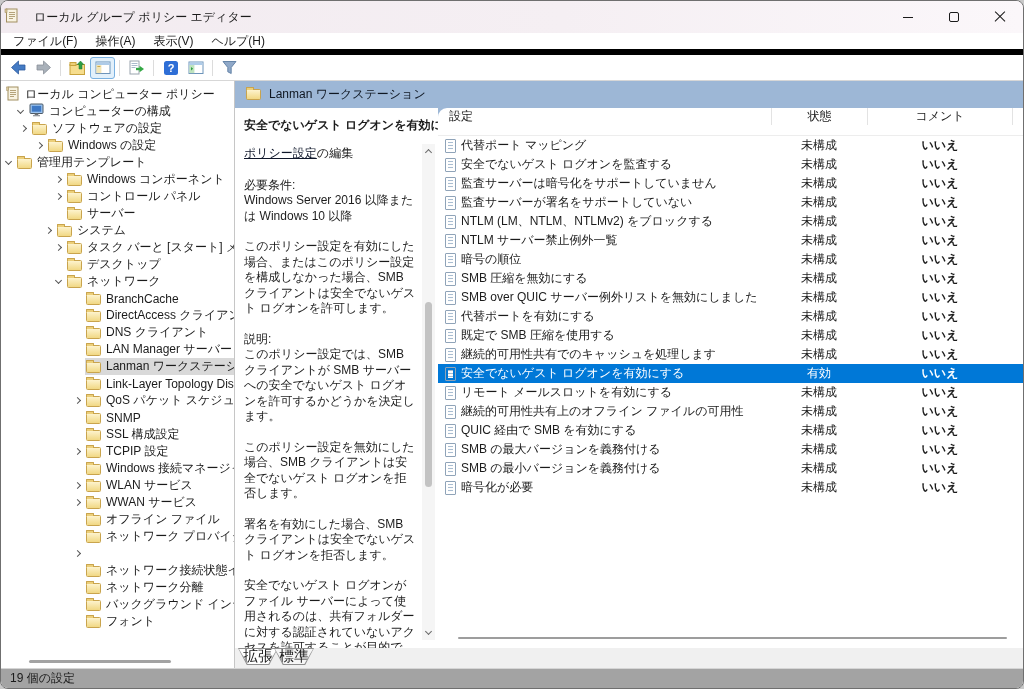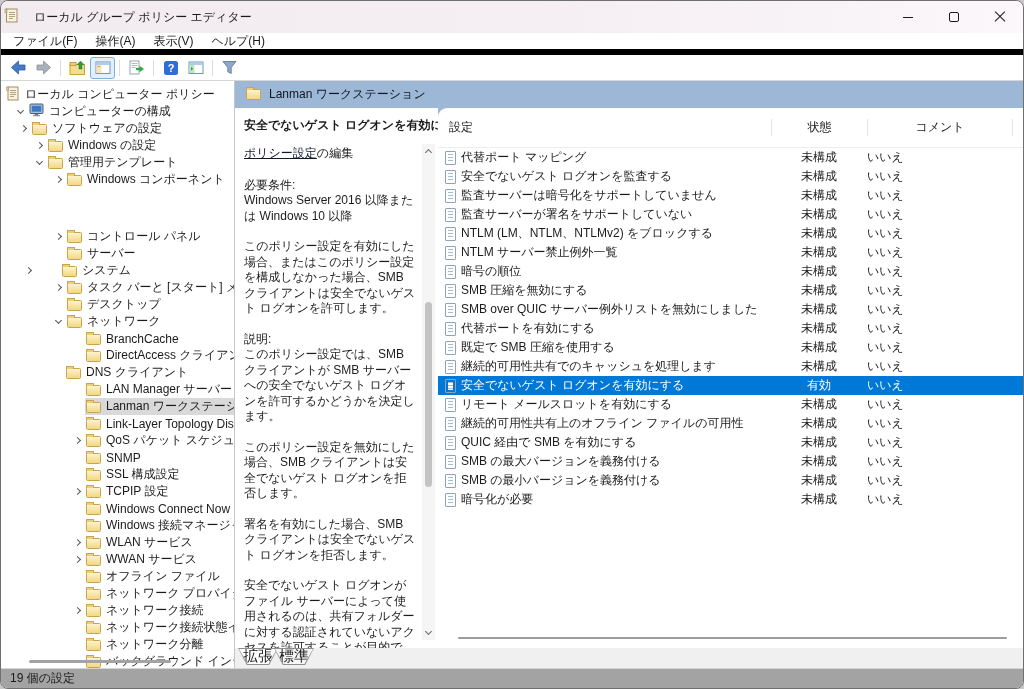--- a/index.html
+++ b/index.html
@@ -56,28 +56,28 @@
   .v-scrollbar{position:absolute;top:0;right:3px;bottom:8px;width:13px;background:#f5f5f5;}
   .sb-arrow{position:absolute;left:0;width:13px;height:14px;display:flex;align-items:center;justify-content:center;}
   .sb-arrow.up{top:0;}
   .sb-arrow.down{bottom:0;}
   .sb-chev{display:inline-block;width:5px;height:5px;border-right:1.2px solid #6b6b6b;border-bottom:1.2px solid #6b6b6b;}
   .sb-chev.up{transform:rotate(-135deg);margin-top:3px;}
   .sb-chev.down{transform:rotate(45deg);margin-bottom:3px;}
   .sb-thumb{position:absolute;left:3px;top:158px;height:185px;width:7px;background:#c3c3c3;border-radius:3.5px;}
   
   .list-panel{flex:1;background:#fff;border-top-left-radius:9px;display:flex;flex-direction:column;position:relative;min-width:0;overflow:hidden;}
-  .list-header{height:40px;flex:none;display:flex;align-items:center;color:#222;border-bottom:1px solid #ededed;}
+  .list-header{height:28px;flex:none;display:flex;align-items:flex-start;color:#222;border-bottom:1px solid #ededed;}
   .hc{display:flex;align-items:center;}
   .col-name{flex:1;padding-left:11px;min-width:0;}
   .col-state{width:96px;flex:none;justify-content:center;border-left:1px solid #e3e3e3;}
   .col-comment{width:146px;flex:none;justify-content:center;border-left:1px solid #e3e3e3;border-right:1px solid #e3e3e3;margin-right:10px;}
   .list-row{height:19px;flex:none;display:flex;align-items:center;}
   .list-row .cell-state{width:96px;flex:none;text-align:center;}
-  .list-row .cell-comment{width:146px;flex:none;text-align:left;margin-right:10px;}
+  .list-row .cell-comment{width:146px;flex:none;text-align:center;margin-right:10px;font-weight:bold;}
   .list-row .cell-name{flex:1;display:flex;align-items:center;min-width:0;padding-left:7px;white-space:nowrap;overflow:hidden;}
   .list-row.sel{background:#0078d7;color:#fff;}
   .picon{width:11px;height:14px;flex:none;margin-right:5px;background:#fdfdfd;border:1px solid #8fa3b8;border-radius:1px;
     padding:2px 2px;background-clip:content-box;
     background-image:repeating-linear-gradient(to bottom,rgba(0,0,0,0) 0 2px,#a9bdd1 2px 3px);}
   .list-hscroll{position:absolute;bottom:9px;left:20px;right:16px;height:2px;background:#9d9d9d;border-radius:1px;}
   
   .tabs-row{height:20px;flex:none;background:#f0f0f0;display:flex;align-items:flex-start;padding-left:3px;}
   .tab{position:relative;height:17px;min-width:40px;margin-right:-4px;}
   .tab-outer{position:absolute;inset:0;background:#8f8f8f;clip-path:polygon(0 0,100% 0,78% 100%,22% 100%);}
@@ -219,55 +219,55 @@
           </div>
           <div class="tree-row" style="padding-left: 31px;">
             <span class="chev-box">
               <span class="chev"></span>
             </span>
             <span class="row-body">
               <span class="ticon icn-folder"></span>
               <span class="tlabel">Windows の設定</span>
             </span>
           </div>
-          <div class="tree-row" style="padding-left: 31px;">
+          <div class="tree-row" style="">
             <span class="chev-box">
               <span class="chev open"></span>
             </span>
             <span class="row-body">
               <span class="ticon icn-folder"></span>
               <span class="tlabel">管理用テンプレート</span>
             </span>
           </div>
           <div class="tree-row" style="padding-left: 50px;">
             <span class="chev-box">
               <span class="chev"></span>
             </span>
             <span class="row-body">
               <span class="ticon icn-folder"></span>
               <span class="tlabel">Windows コンポーネント</span>
             </span>
           </div>
-          <div class="tree-row" style="padding-left: 50px; margin-top: 40px;">
+          <div class="tree-row" style="padding-left: 50px;">
             <span class="chev-box">
               <span class="chev"></span>
             </span>
             <span class="row-body">
               <span class="ticon icn-folder"></span>
               <span class="tlabel">コントロール パネル</span>
             </span>
           </div>
           <div class="tree-row" style="padding-left: 50px;">
             <span class="chev-box"></span>
             <span class="row-body">
               <span class="ticon icn-folder"></span>
               <span class="tlabel">サーバー</span>
             </span>
           </div>
-          <div class="tree-row" style="padding-left: 20px; gap: 25px;">
+          <div class="tree-row" style="padding-left: 40px;">
             <span class="chev-box">
               <span class="chev"></span>
             </span>
             <span class="row-body">
               <span class="ticon icn-folder"></span>
               <span class="tlabel">システム</span>
             </span>
           </div>
           <div class="tree-row" style="padding-left: 50px;">
             <span class="chev-box">
@@ -301,21 +301,21 @@
               <span class="tlabel">BranchCache</span>
             </span>
           </div>
           <div class="tree-row" style="padding-left: 69px;">
             <span class="chev-box"></span>
             <span class="row-body">
               <span class="ticon icn-folder"></span>
               <span class="tlabel">DirectAccess クライアント</span>
             </span>
           </div>
-          <div class="tree-row" style="padding-left: 49px;">
+          <div class="tree-row" style="padding-left: 69px;">
             <span class="chev-box"></span>
             <span class="row-body">
               <span class="ticon icn-folder"></span>
               <span class="tlabel">DNS クライアント</span>
             </span>
           </div>
           <div class="tree-row" style="padding-left: 69px;">
             <span class="chev-box"></span>
             <span class="row-body">
               <span class="ticon icn-folder"></span>
@@ -365,27 +365,20 @@
             </span>
             <span class="row-body">
               <span class="ticon icn-folder"></span>
               <span class="tlabel">TCPIP 設定</span>
             </span>
           </div>
           <div class="tree-row" style="padding-left: 69px;">
             <span class="chev-box"></span>
             <span class="row-body">
               <span class="ticon icn-folder"></span>
-              <span class="tlabel">Windows Connect Now</span>
-            </span>
-          </div>
-          <div class="tree-row" style="padding-left: 69px;">
-            <span class="chev-box"></span>
-            <span class="row-body">
-              <span class="ticon icn-folder"></span>
               <span class="tlabel">Windows 接続マネージャー</span>
             </span>
           </div>
           <div class="tree-row" style="padding-left: 69px;">
             <span class="chev-box">
               <span class="chev"></span>
             </span>
             <span class="row-body">
               <span class="ticon icn-folder"></span>
               <span class="tlabel">WLAN サービス</span>
@@ -410,24 +403,20 @@
           <div class="tree-row" style="padding-left: 69px;">
             <span class="chev-box"></span>
             <span class="row-body">
               <span class="ticon icn-folder"></span>
               <span class="tlabel">ネットワーク プロバイダー</span>
             </span>
           </div>
           <div class="tree-row" style="padding-left: 69px;">
             <span class="chev-box">
               <span class="chev"></span>
-            </span>
-            <span class="row-body">
-              <span class="ticon icn-folder"></span>
-              <span class="tlabel">ネットワーク接続</span>
             </span>
           </div>
           <div class="tree-row" style="padding-left: 69px;">
             <span class="chev-box"></span>
             <span class="row-body">
               <span class="ticon icn-folder"></span>
               <span class="tlabel">ネットワーク接続状態インジケーター</span>
             </span>
           </div>
           <div class="tree-row" style="padding-left: 69px;">

